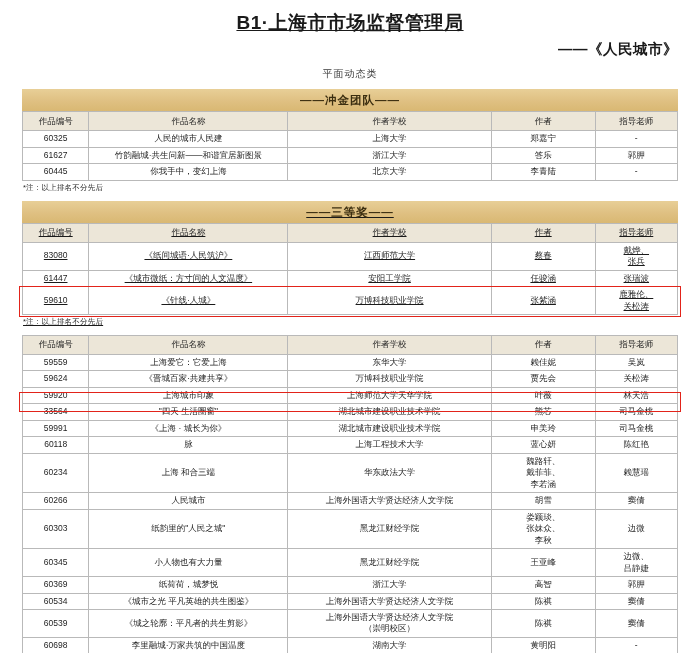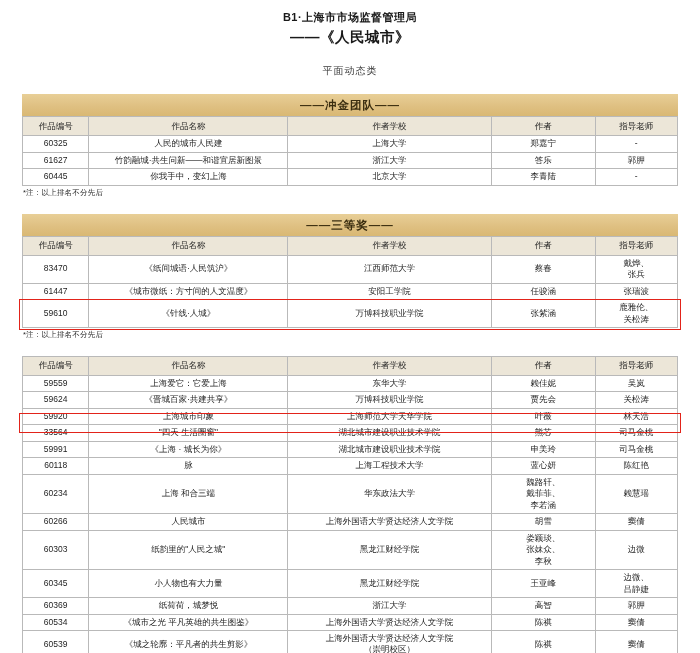--- a/index.html
+++ b/index.html
@@ -17,40 +17,42 @@
   .page {
     width: 700px;
     box-sizing: border-box;
     padding: 0 22px;
   }
   .title-block {
     text-align: center;
     padding-top: 9px;
   }
   .title-main {
-    font-size: 11px;
+    font-size: 19px;
     font-weight: bold;
     letter-spacing: 0.5px;
     line-height: 1.5;
+    text-decoration: underline;
   }
   .title-sub {
     font-size: 14.5px;
     font-weight: bold;
     letter-spacing: 0.5px;
     line-height: 1.5;
     margin-top: 1px;
+    text-align: right;
   }
   .title-cat {
     font-size: 10px;
     color: #3a3a3a;
-    margin-top: 16px;
+    margin-top: 7px;
     letter-spacing: 1px;
   }
   .section {
-    margin-top: 16px;
+    margin-top: 8px;
   }
   .section-banner {
     background: linear-gradient(to bottom, #e8cf97 0%, #dfc082 55%, #d9b873 100%);
     height: 22px;
     line-height: 22px;
     text-align: center;
     font-size: 11.5px;
     font-weight: bold;
     color: #3b2e10;
     letter-spacing: 1px;
@@ -157,42 +159,42 @@
               <td class="multi">60445</td>
               <td class="multi name-cell">你我手中，变幻上海</td>
               <td class="multi">北京大学</td>
               <td class="multi">李青陆</td>
               <td class="multi">-</td>
             </tr>
           </tbody>
         </table>
         <div class="note">*注：以上排名不分先后</div>
       </div>
-      <div class="section" style="position: relative;">
+      <div class="section" style="position: relative; text-decoration: underline;">
         <div class="section-banner">——三等奖——</div>
         <table class="awards">
           <colgroup>
             <col class="col-1">
             <col class="col-2">
             <col class="col-3">
             <col class="col-4">
             <col class="col-5">
           </colgroup>
           <thead>
             <tr>
               <th>作品编号</th>
               <th>作品名称</th>
               <th>作者学校</th>
               <th>作者</th>
               <th>指导老师</th>
             </tr>
           </thead>
           <tbody>
             <tr>
-              <td class="multi">83470</td>
+              <td class="multi">83080</td>
               <td class="multi name-cell">《纸间城语·人民筑沪》</td>
               <td class="multi">江西师范大学</td>
               <td class="multi">蔡春</td>
               <td class="multi">戴烨、
 张兵</td>
             </tr>
             <tr>
               <td class="multi">61447</td>
               <td class="multi name-cell">《城市微纸：方寸间的人文温度》</td>
               <td class="multi">安阳工学院</td>

